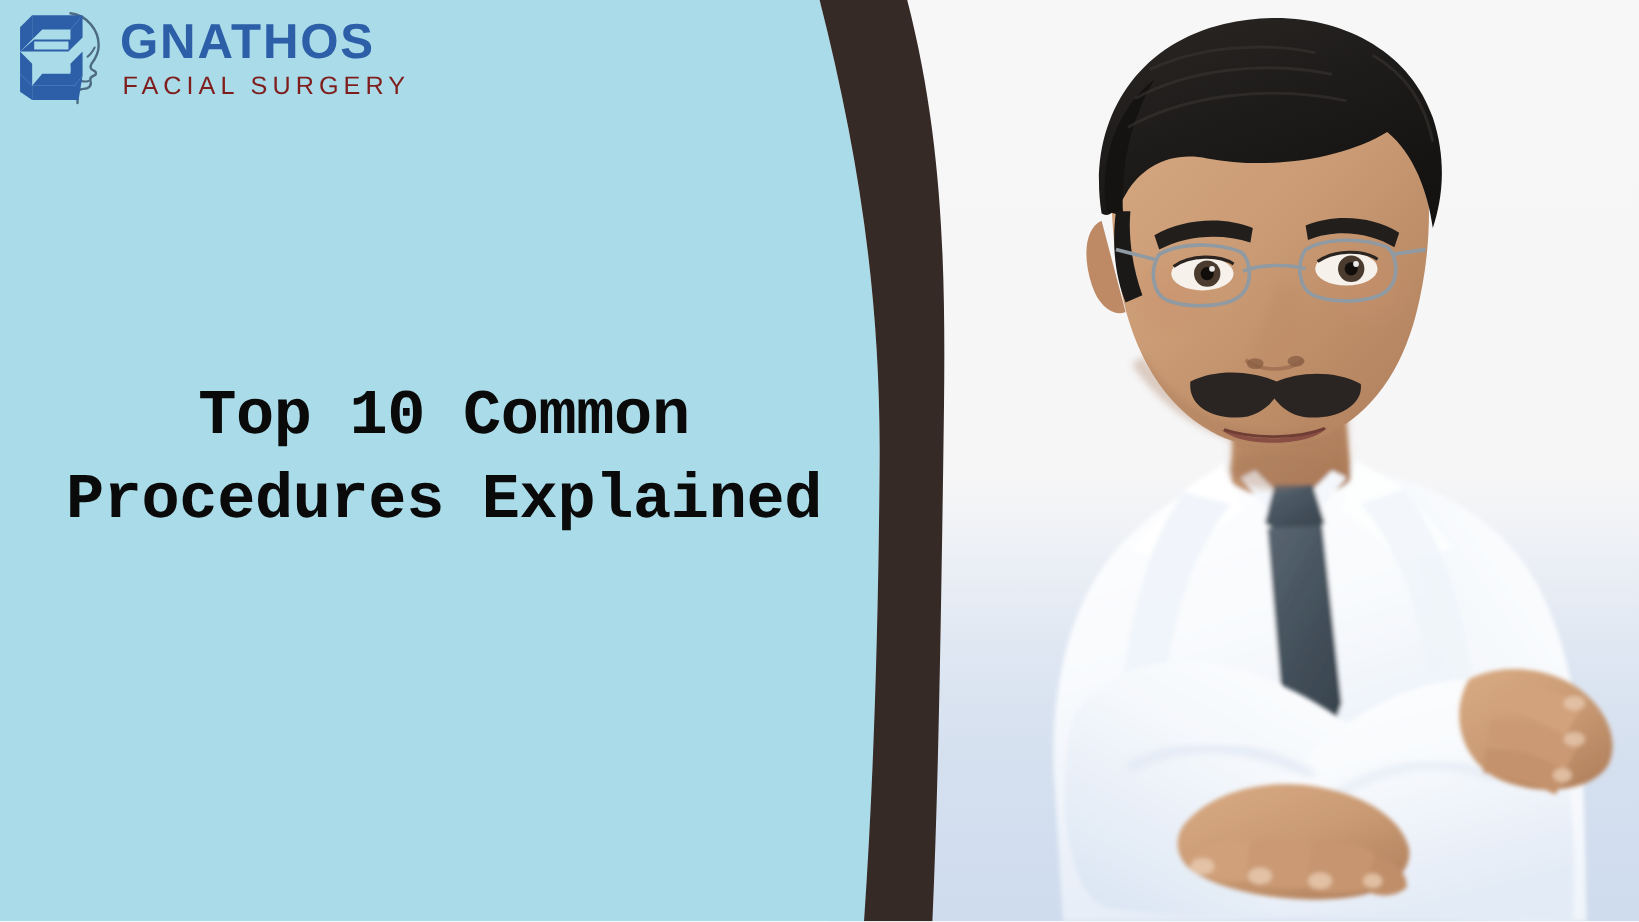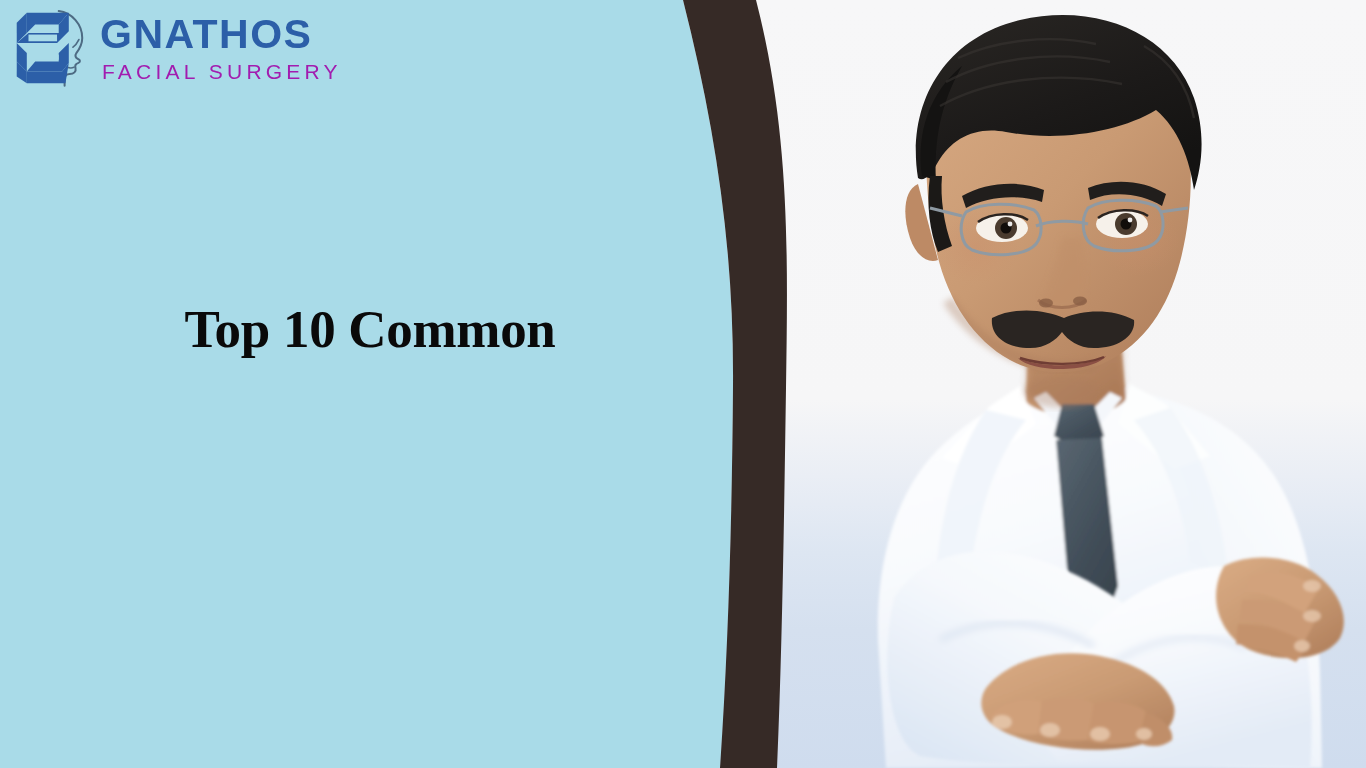--- a/index.html
+++ b/index.html
@@ -86,34 +86,34 @@
     letter-spacing: 1.5px;
     color: #2c5fa8;
     white-space: nowrap;
   }
   .logo-tagline {
     font-family: "Liberation Sans", sans-serif;
     font-weight: 400;
     font-size: 21px;
     line-height: 1.2;
     letter-spacing: 4.2px;
-    color: #a21caf;
+    color: #7f1d1d;
     white-space: nowrap;
     margin-top: 4px;
     padding-left: 2px;
   }
 
   
   .headline {
     position: absolute;
     left: 40px;
-    top: 258px;
+    top: 276px;
     width: 660px;
     text-align: center;
-    font-family: Liberation Serif, serif;
+    font-family: Liberation Mono, monospace;
     font-weight: 700;
     font-size: 53px;
     line-height: 1.33;
     letter-spacing: -0.3px;
     color: #0a0a0a;
   }
   .headline-line { display: block; white-space: nowrap; }
 </style>
 </head>
 <body>
@@ -386,16 +386,17 @@
       </svg>
 
       <div class="logo-words">
         <div class="logo-name">GNATHOS</div>
         <div class="logo-tagline">FACIAL SURGERY</div>
       </div>
     </div>
 
     <h1 class="headline">
       <span class="headline-line">Top 10 Common</span>
+      <span class="headline-line">Procedures Explained</span>
     </h1>
   </div>
 
 </div>
 
 </body></html>

